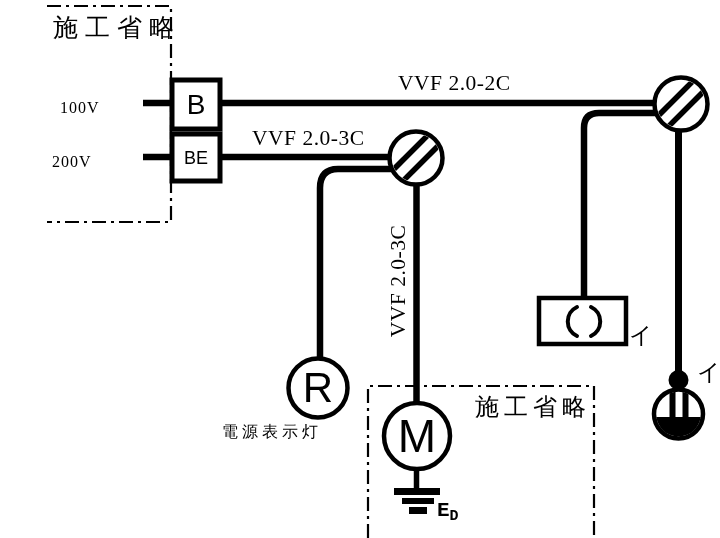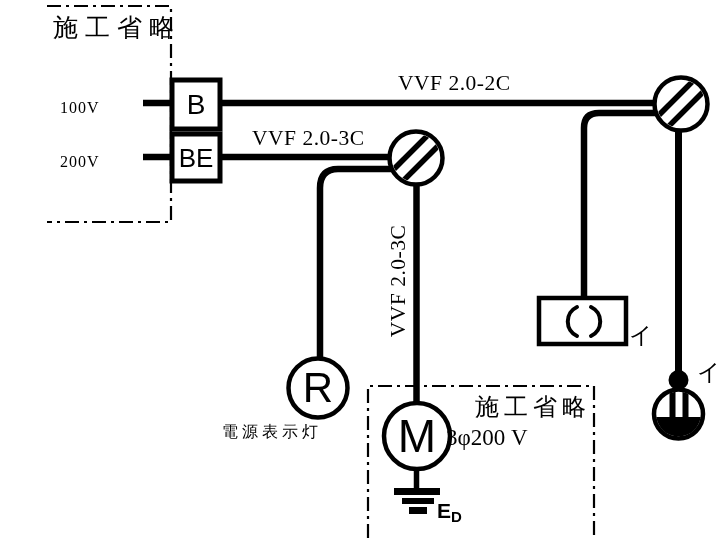--- a/index.html
+++ b/index.html
@@ -18,21 +18,21 @@
   .sans{font-family:"Liberation Sans","DejaVu Sans",sans-serif;}
   .panel-label{font-size:25px;letter-spacing:7px;}
   .src-line{font-size:23px;}
   .src-volt{font-size:16px;letter-spacing:1px;}
   .cable{font-size:21.5px;letter-spacing:0.5px;}
   .boxletter{display:flex;align-items:center;justify-content:center;}
   .vtext{transform:translate(-50%,-50%) rotate(-90deg);}
   .caption{font-size:16px;letter-spacing:4px;}
   .rating{font-size:23px;}
   .panel2{font-size:24px;letter-spacing:5px;}
-  .earth{font-family:Liberation Sans, sans-serif;font-weight:600;}
+  .earth{font-family:Liberation Mono, monospace;font-weight:600;}
   .earth .main{font-size:21px;}
   .earth .sub{font-size:15px;vertical-align:-4px;}
   .iroha{font-size:23px;}
 </style>
 </head>
 <body>
 
 <div id="canvas">
 
   <svg id="wires" width="720" height="538" viewBox="0 0 720 538">
@@ -102,34 +102,33 @@
         <rect x="682.5" y="390" width="6" height="28" fill="#000"></rect>
         <rect x="653" y="417" width="52" height="23" fill="#000"></rect>
       </g>
     </g>
   </svg>
 
   <div class="txt jp panel-label" style="left:53px;top:15px;">施工省略</div>
 
   <div class="txt serif src-volt" style="left:60px;top:100px;">100V</div>
 
-  <div class="txt serif src-volt" style="left:60px;top:154px;">200V</div>
+  <div class="txt serif src-volt" style="left:52px;top:154px;">200V</div>
 
   <div class="txt sans boxletter" style="left:172px;top:80px;width:48px;height:49px;font-size:28px;">B</div>
-  <div class="txt sans boxletter" style="left:172px;top:134px;width:48px;height:47px;font-size:26px;">BE</div>
+  <div class="txt sans boxletter" style="left:172px;top:134px;width:48px;height:47px;font-size:18px;">BE</div>
 
   <div class="txt serif cable" style="left:398px;top:73px;">VVF 2.0-2C</div>
   <div class="txt serif cable" style="left:252px;top:128px;">VVF 2.0-3C</div>
   <div class="txt serif cable vtext" style="left:399px;top:281px;">VVF 2.0-3C</div>
 
   <div class="txt sans boxletter" style="left:288px;top:358px;width:60px;height:60px;font-size:42px;">R</div>
   <div class="txt jp caption" style="left:222px;top:424px;">電源表示灯</div>
 
   <div class="txt sans boxletter" style="left:384px;top:403px;width:66px;height:66px;font-size:46px;">M</div>
-  <div class="txt serif rating" style="left:446px;top:426px;">3φ200 V</div>
   <div class="txt jp panel2" style="left:475px;top:395px;">施工省略</div>
 
   <div class="txt earth" style="left:437px;top:500px;"><span class="main">E</span><span class="sub">D</span></div>
 
   <div class="txt jp iroha" style="left:629px;top:324px;">イ</div>
   <div class="txt jp iroha" style="left:697px;top:361px;">イ</div>
 
 </div>
 
 </body></html>

